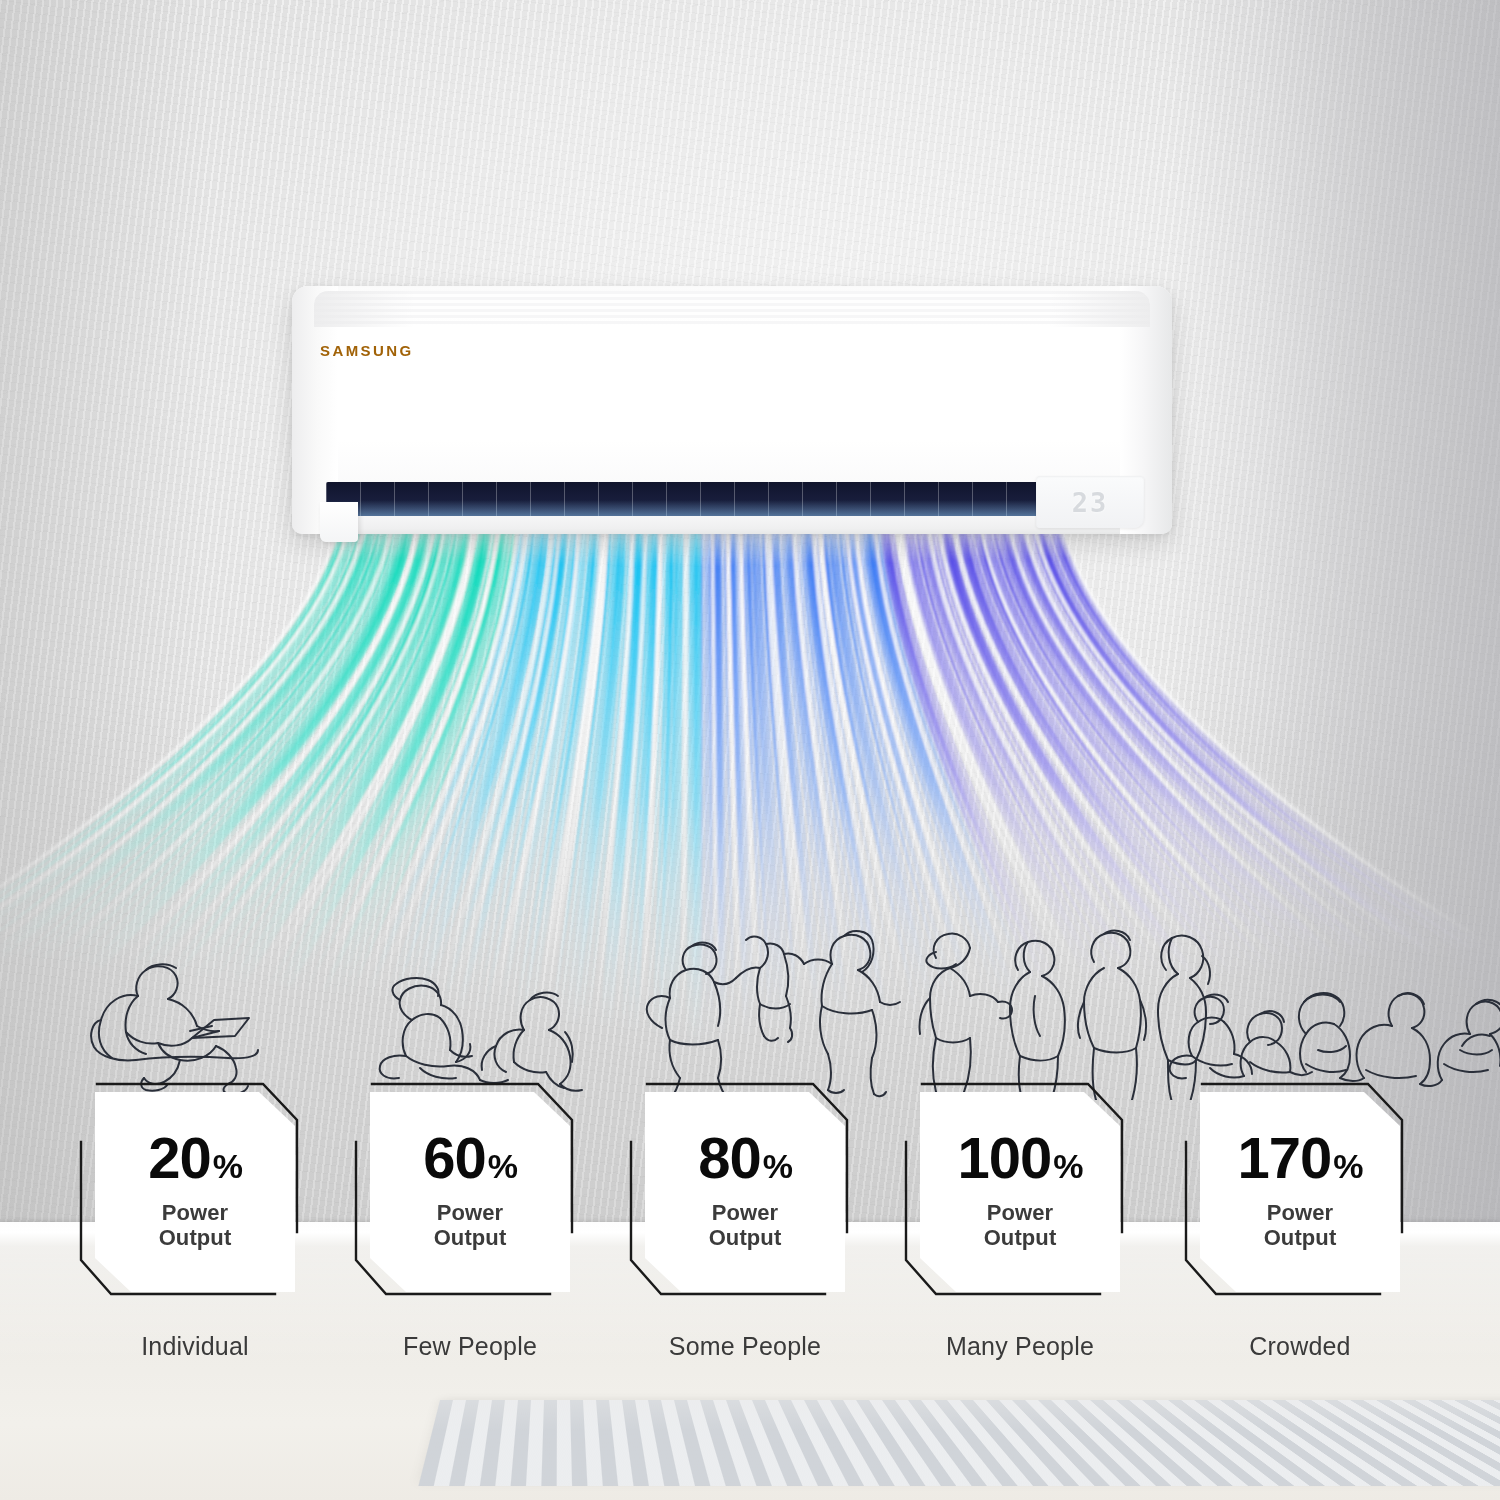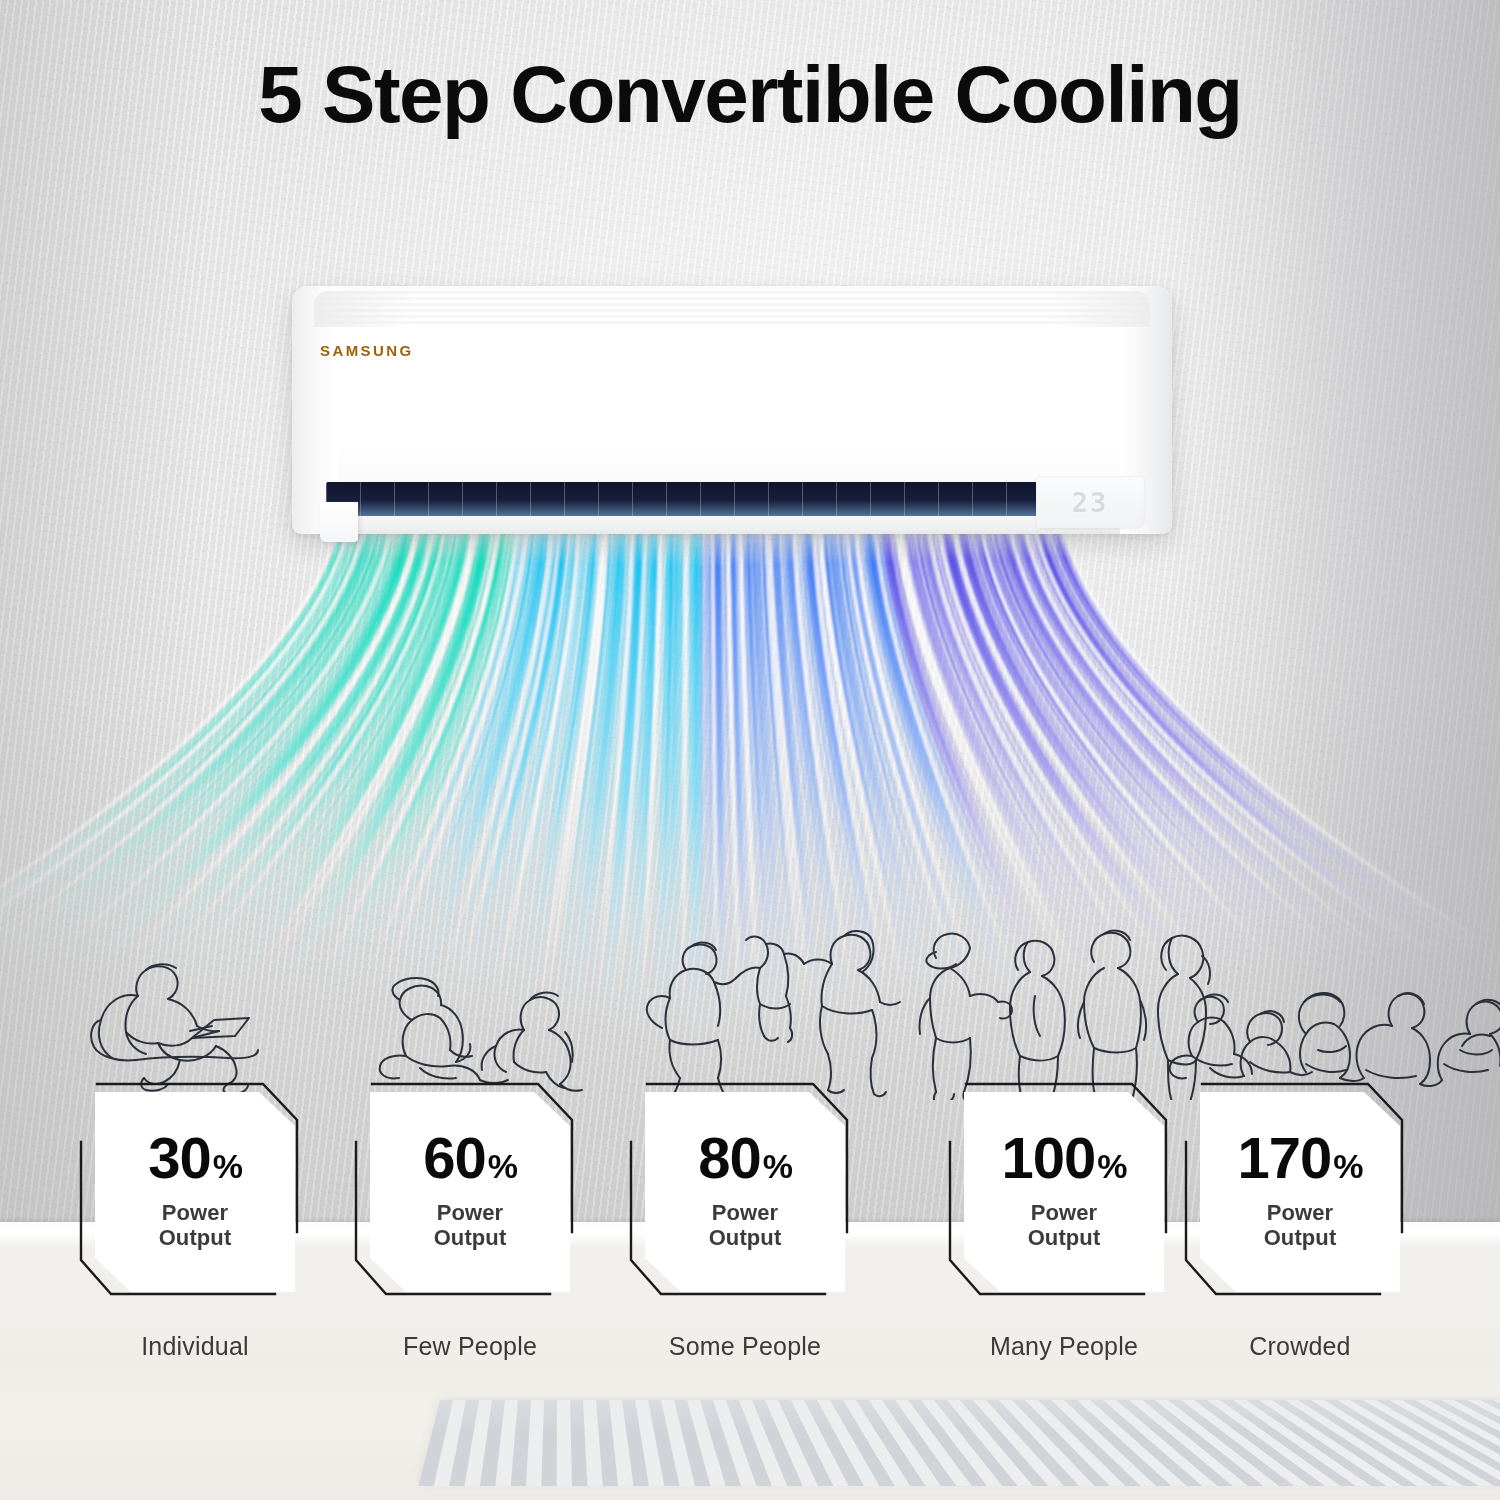--- a/index.html
+++ b/index.html
@@ -744,34 +744,33 @@
         <path d="M1490 134 C1498 142 1502 154 1500 166"></path>
         <path d="M1444 164 C1456 172 1474 174 1488 170"></path>
         <path d="M1460 150 C1470 156 1484 156 1492 150"></path>
         <path d="M1462 146 C1468 136 1480 132 1490 136"></path>
       </g>
     </g>
   </svg>
 </div>
 
 <div id="headline">
-  <div class="h-l1">5 Step Convertible Cooling</div>
 </div>
 
 <div id="cards">
     <div class="card-slot" style="left: 75px;">
       <svg class="frame" width="240" height="232" viewBox="0 0 240 232">  
         <g fill="none" stroke="#1a1a1a" stroke-width="2.4" stroke-linecap="square">    
           <path d="M22 4 L188 4 L222 40 L222 152"></path>    
           <path d="M6 62 L6 180 L36 214 L200 214"></path>  
         </g>
       </svg>
       <div class="panel">  
         <div class="pct">    
-          <span>30</span>    
+          <span>20</span>    
           <span class="sym">%</span>  
         </div>  
         <div class="po">    
           <div>Power</div>    
           <div>Output</div>  
         </div>
       </div>
       <div class="caption">Individual</div>
     </div>
     <div class="card-slot" style="left: 350px;">
@@ -805,21 +804,21 @@
           <span>80</span>    
           <span class="sym">%</span>  
         </div>  
         <div class="po">    
           <div>Power</div>    
           <div>Output</div>  
         </div>
       </div>
       <div class="caption">Some People</div>
     </div>
-    <div class="card-slot" style="left: 944px;">
+    <div class="card-slot" style="left: 900px;">
       <svg class="frame" width="240" height="232" viewBox="0 0 240 232">  
         <g fill="none" stroke="#1a1a1a" stroke-width="2.4" stroke-linecap="square">    
           <path d="M22 4 L188 4 L222 40 L222 152"></path>    
           <path d="M6 62 L6 180 L36 214 L200 214"></path>  
         </g>
       </svg>
       <div class="panel">  
         <div class="pct">    
           <span>100</span>    
           <span class="sym">%</span>  

